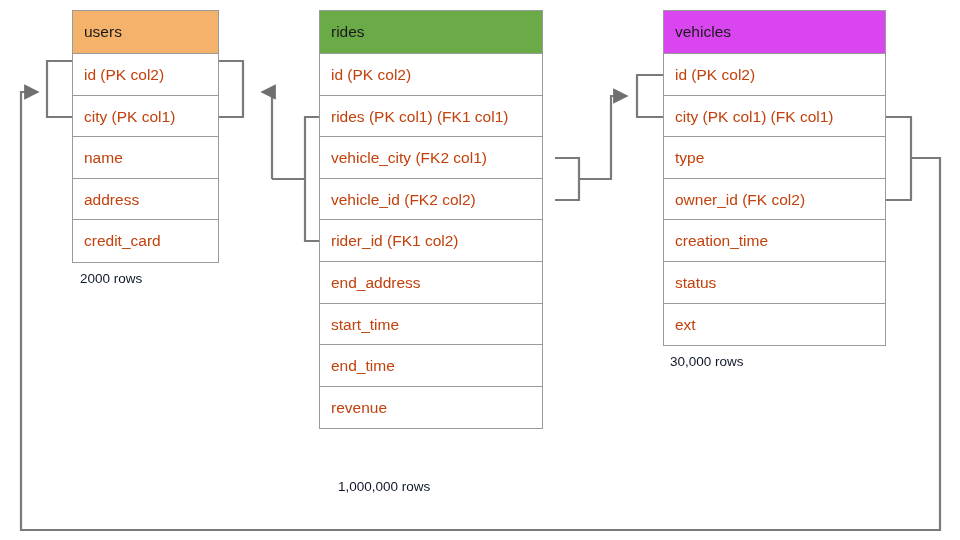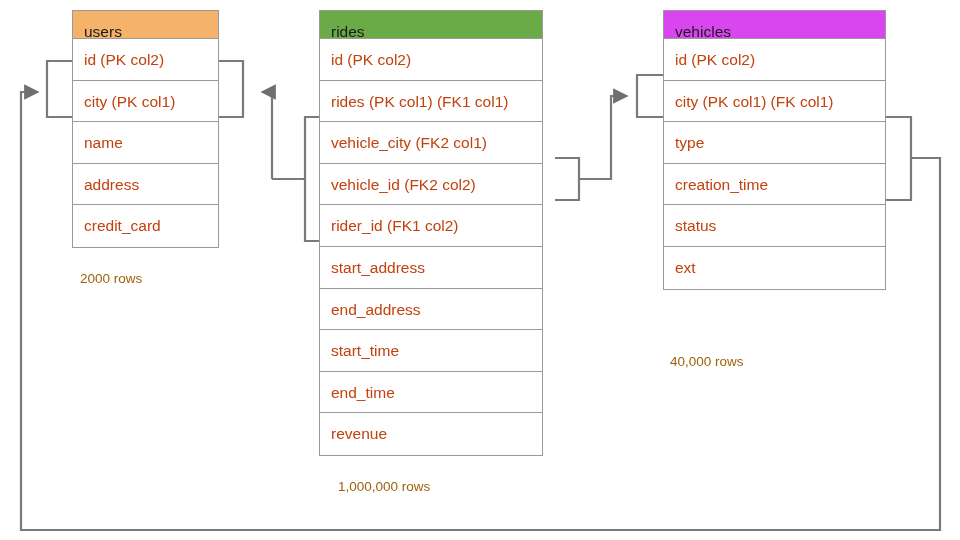--- a/index.html
+++ b/index.html
@@ -25,21 +25,21 @@
     pointer-events: none;
   }
   .table-box {
     position: absolute;
     box-sizing: border-box;
     border: 1px solid #9a9a9a;
     background: #ffffff;
   }
   .table-header {
     box-sizing: border-box;
-    height: 28px;
+    height: 43px;
     line-height: 42px;
     padding: 0 0 0 11px;
     font-size: 15.5px;
     color: #1a1a1a;
     border-bottom: 1px solid #9a9a9a;
     white-space: nowrap;
     overflow: hidden;
   }
   .field-row {
     box-sizing: border-box;
@@ -52,21 +52,21 @@
     white-space: nowrap;
     overflow: hidden;
     background: #ffffff;
   }
   .field-row.last {
     border-bottom: none;
   }
   .row-count {
     position: absolute;
     font-size: 13.5px;
-    color: #a16207;
+    color: #0f172a;
     white-space: nowrap;
   }
 </style>
 </head>
 <body>
 
 <div id="canvas">
 
   <svg class="connectors" viewBox="0 0 960 540" width="960" height="540">
     <defs>
@@ -112,32 +112,32 @@
   </div>
   <div class="row-count" style="left:80px; top:271px;">2000 rows</div>
 
   <div class="table-box" style="left:319px; top:10px; width:224px;">
     <div class="table-header" style="background: rgb(106, 170, 71);">rides</div>
     <div class="field-row">id (PK col2)</div>
     <div class="field-row">rides (PK col1) (FK1 col1)</div>
     <div class="field-row">vehicle_city (FK2 col1)</div>
     <div class="field-row">vehicle_id (FK2 col2)</div>
     <div class="field-row">rider_id (FK1 col2)</div>
-    <div class="field-row">start_address</div>
     <div class="field-row">end_address</div>
     <div class="field-row">start_time</div>
     <div class="field-row">end_time</div>
     <div class="field-row last">revenue</div>
   </div>
   <div class="row-count" style="left:338px; top:479px;">1,000,000 rows</div>
 
   <div class="table-box" style="left:663px; top:10px; width:223px;">
     <div class="table-header" style="background: #d946ef;">vehicles</div>
     <div class="field-row">id (PK col2)</div>
     <div class="field-row">city (PK col1) (FK col1)</div>
     <div class="field-row">type</div>
+    <div class="field-row">owner_id (FK col2)</div>
     <div class="field-row">creation_time</div>
     <div class="field-row">status</div>
     <div class="field-row last">ext</div>
   </div>
-  <div class="row-count" style="left:670px; top:354px;">40,000 rows</div>
+  <div class="row-count" style="left:670px; top:354px;">30,000 rows</div>
 
 </div>
 
 </body></html>

